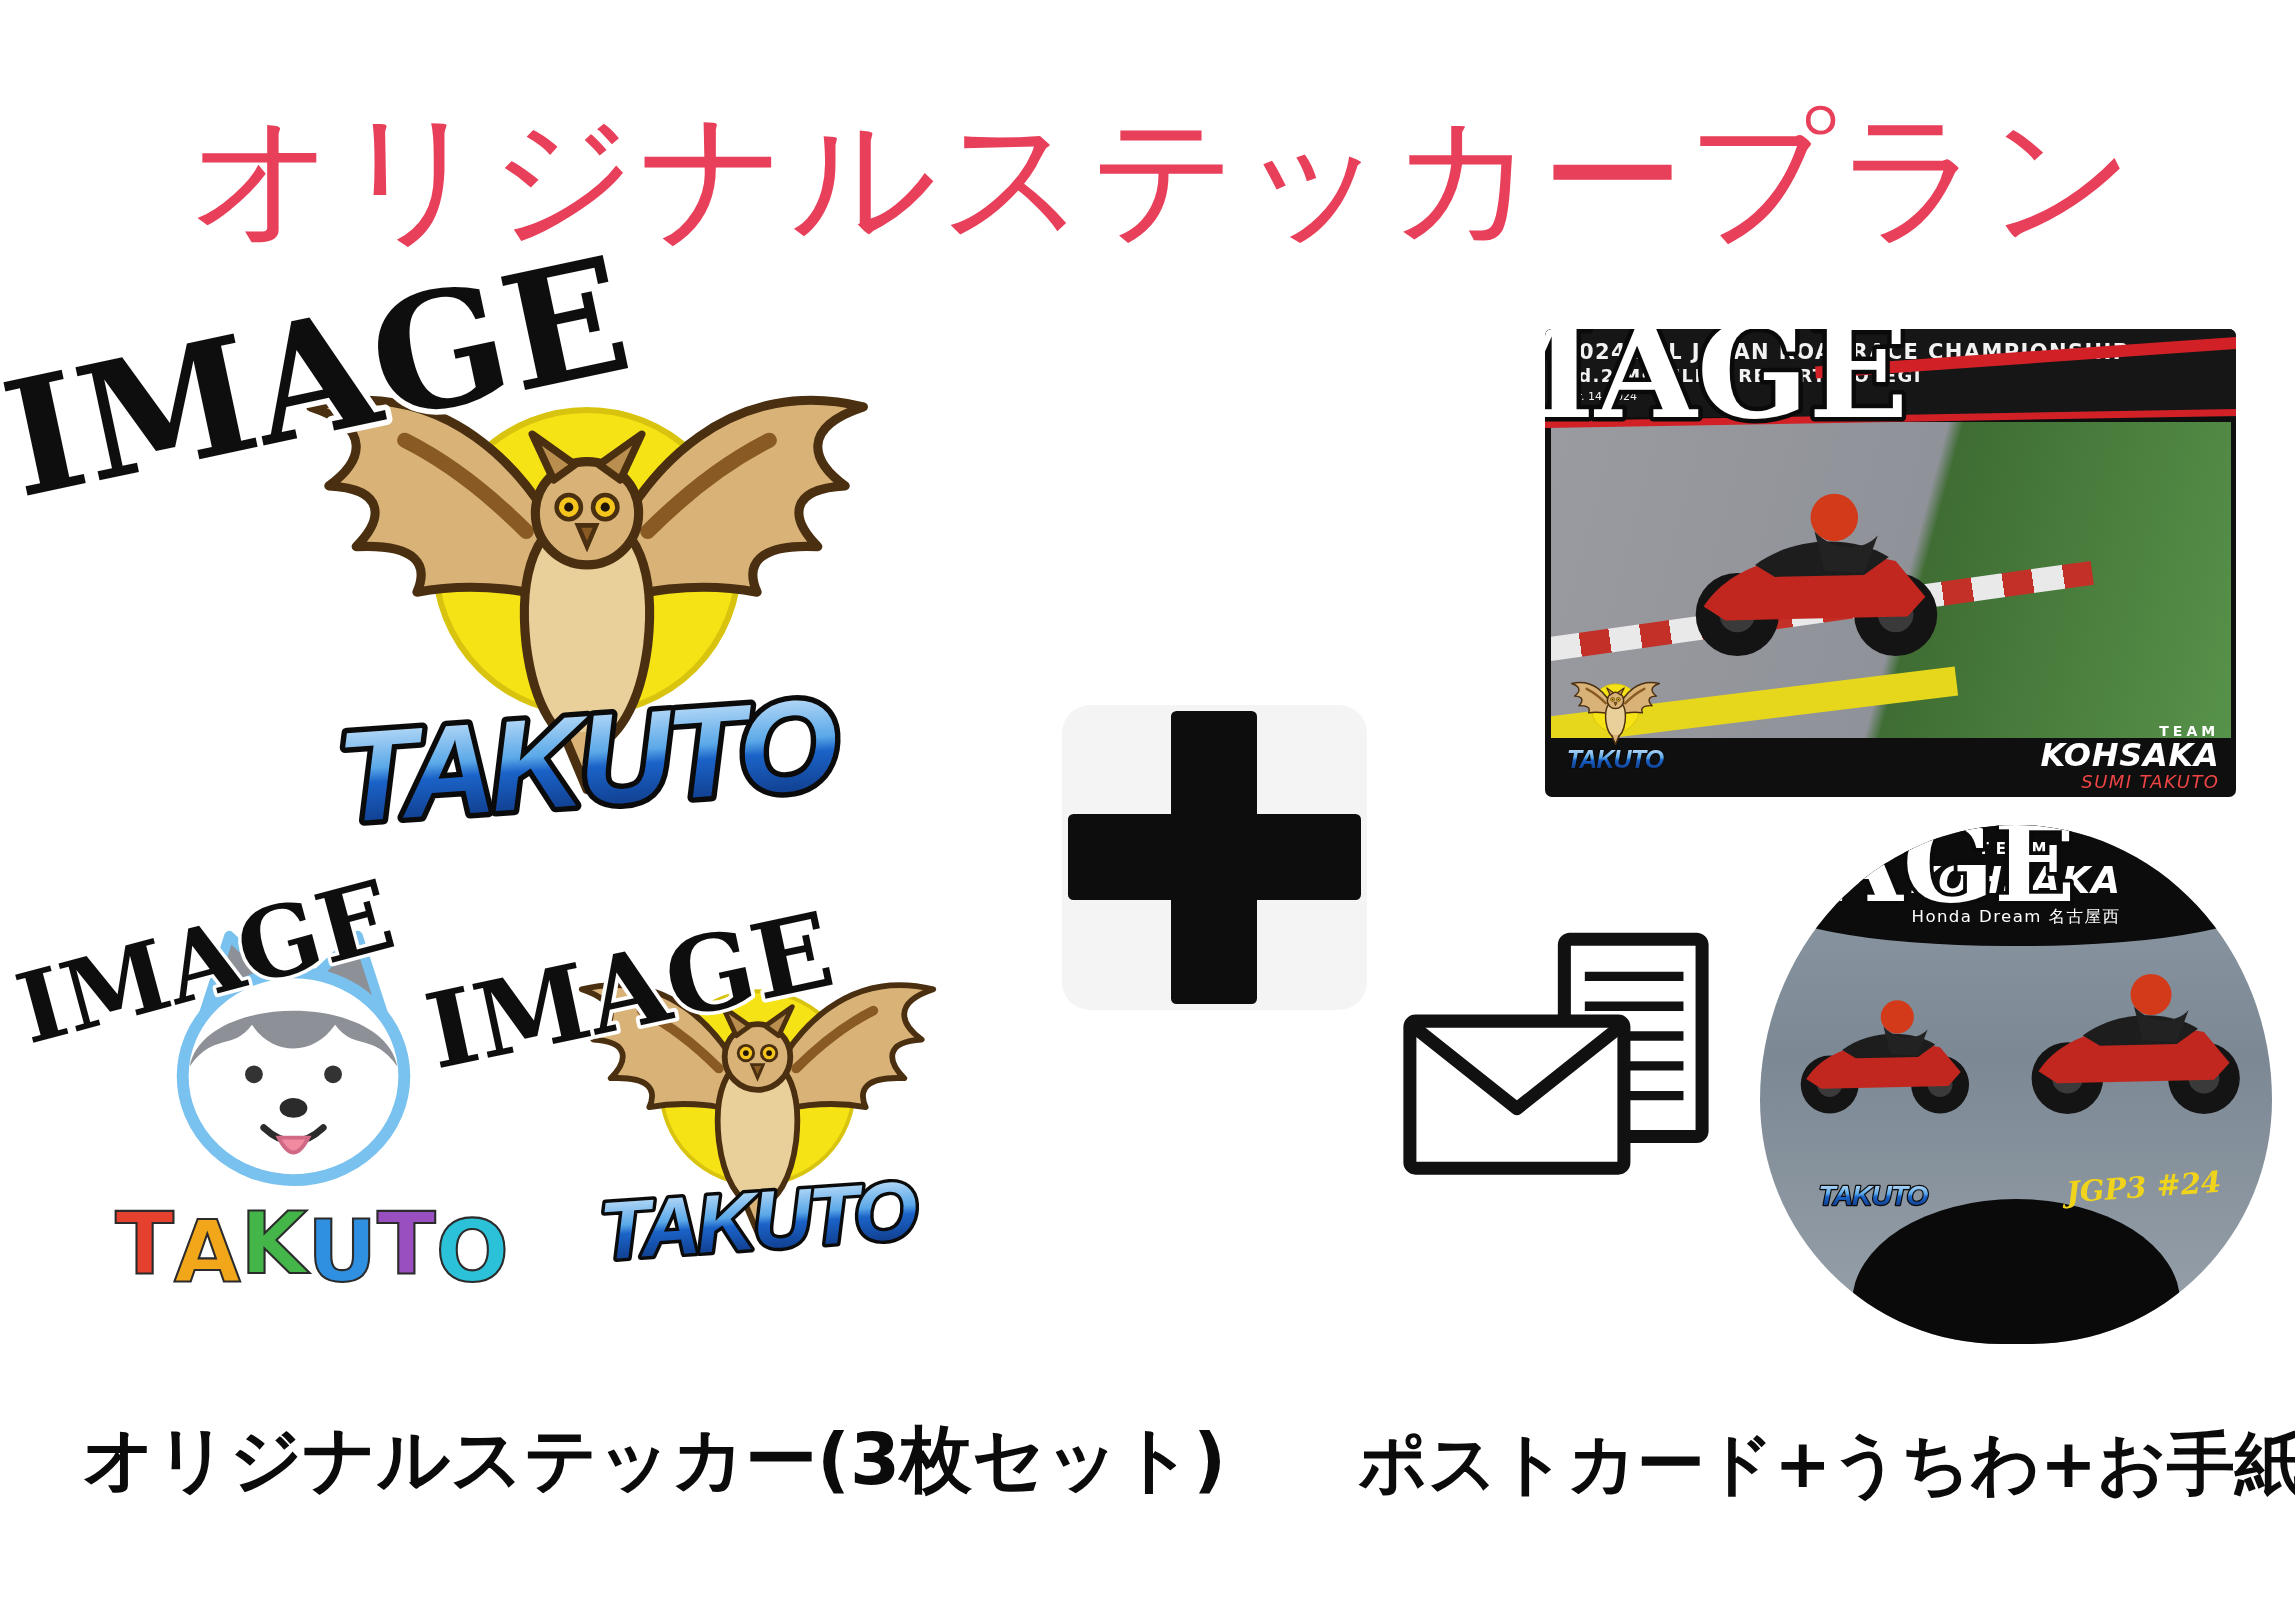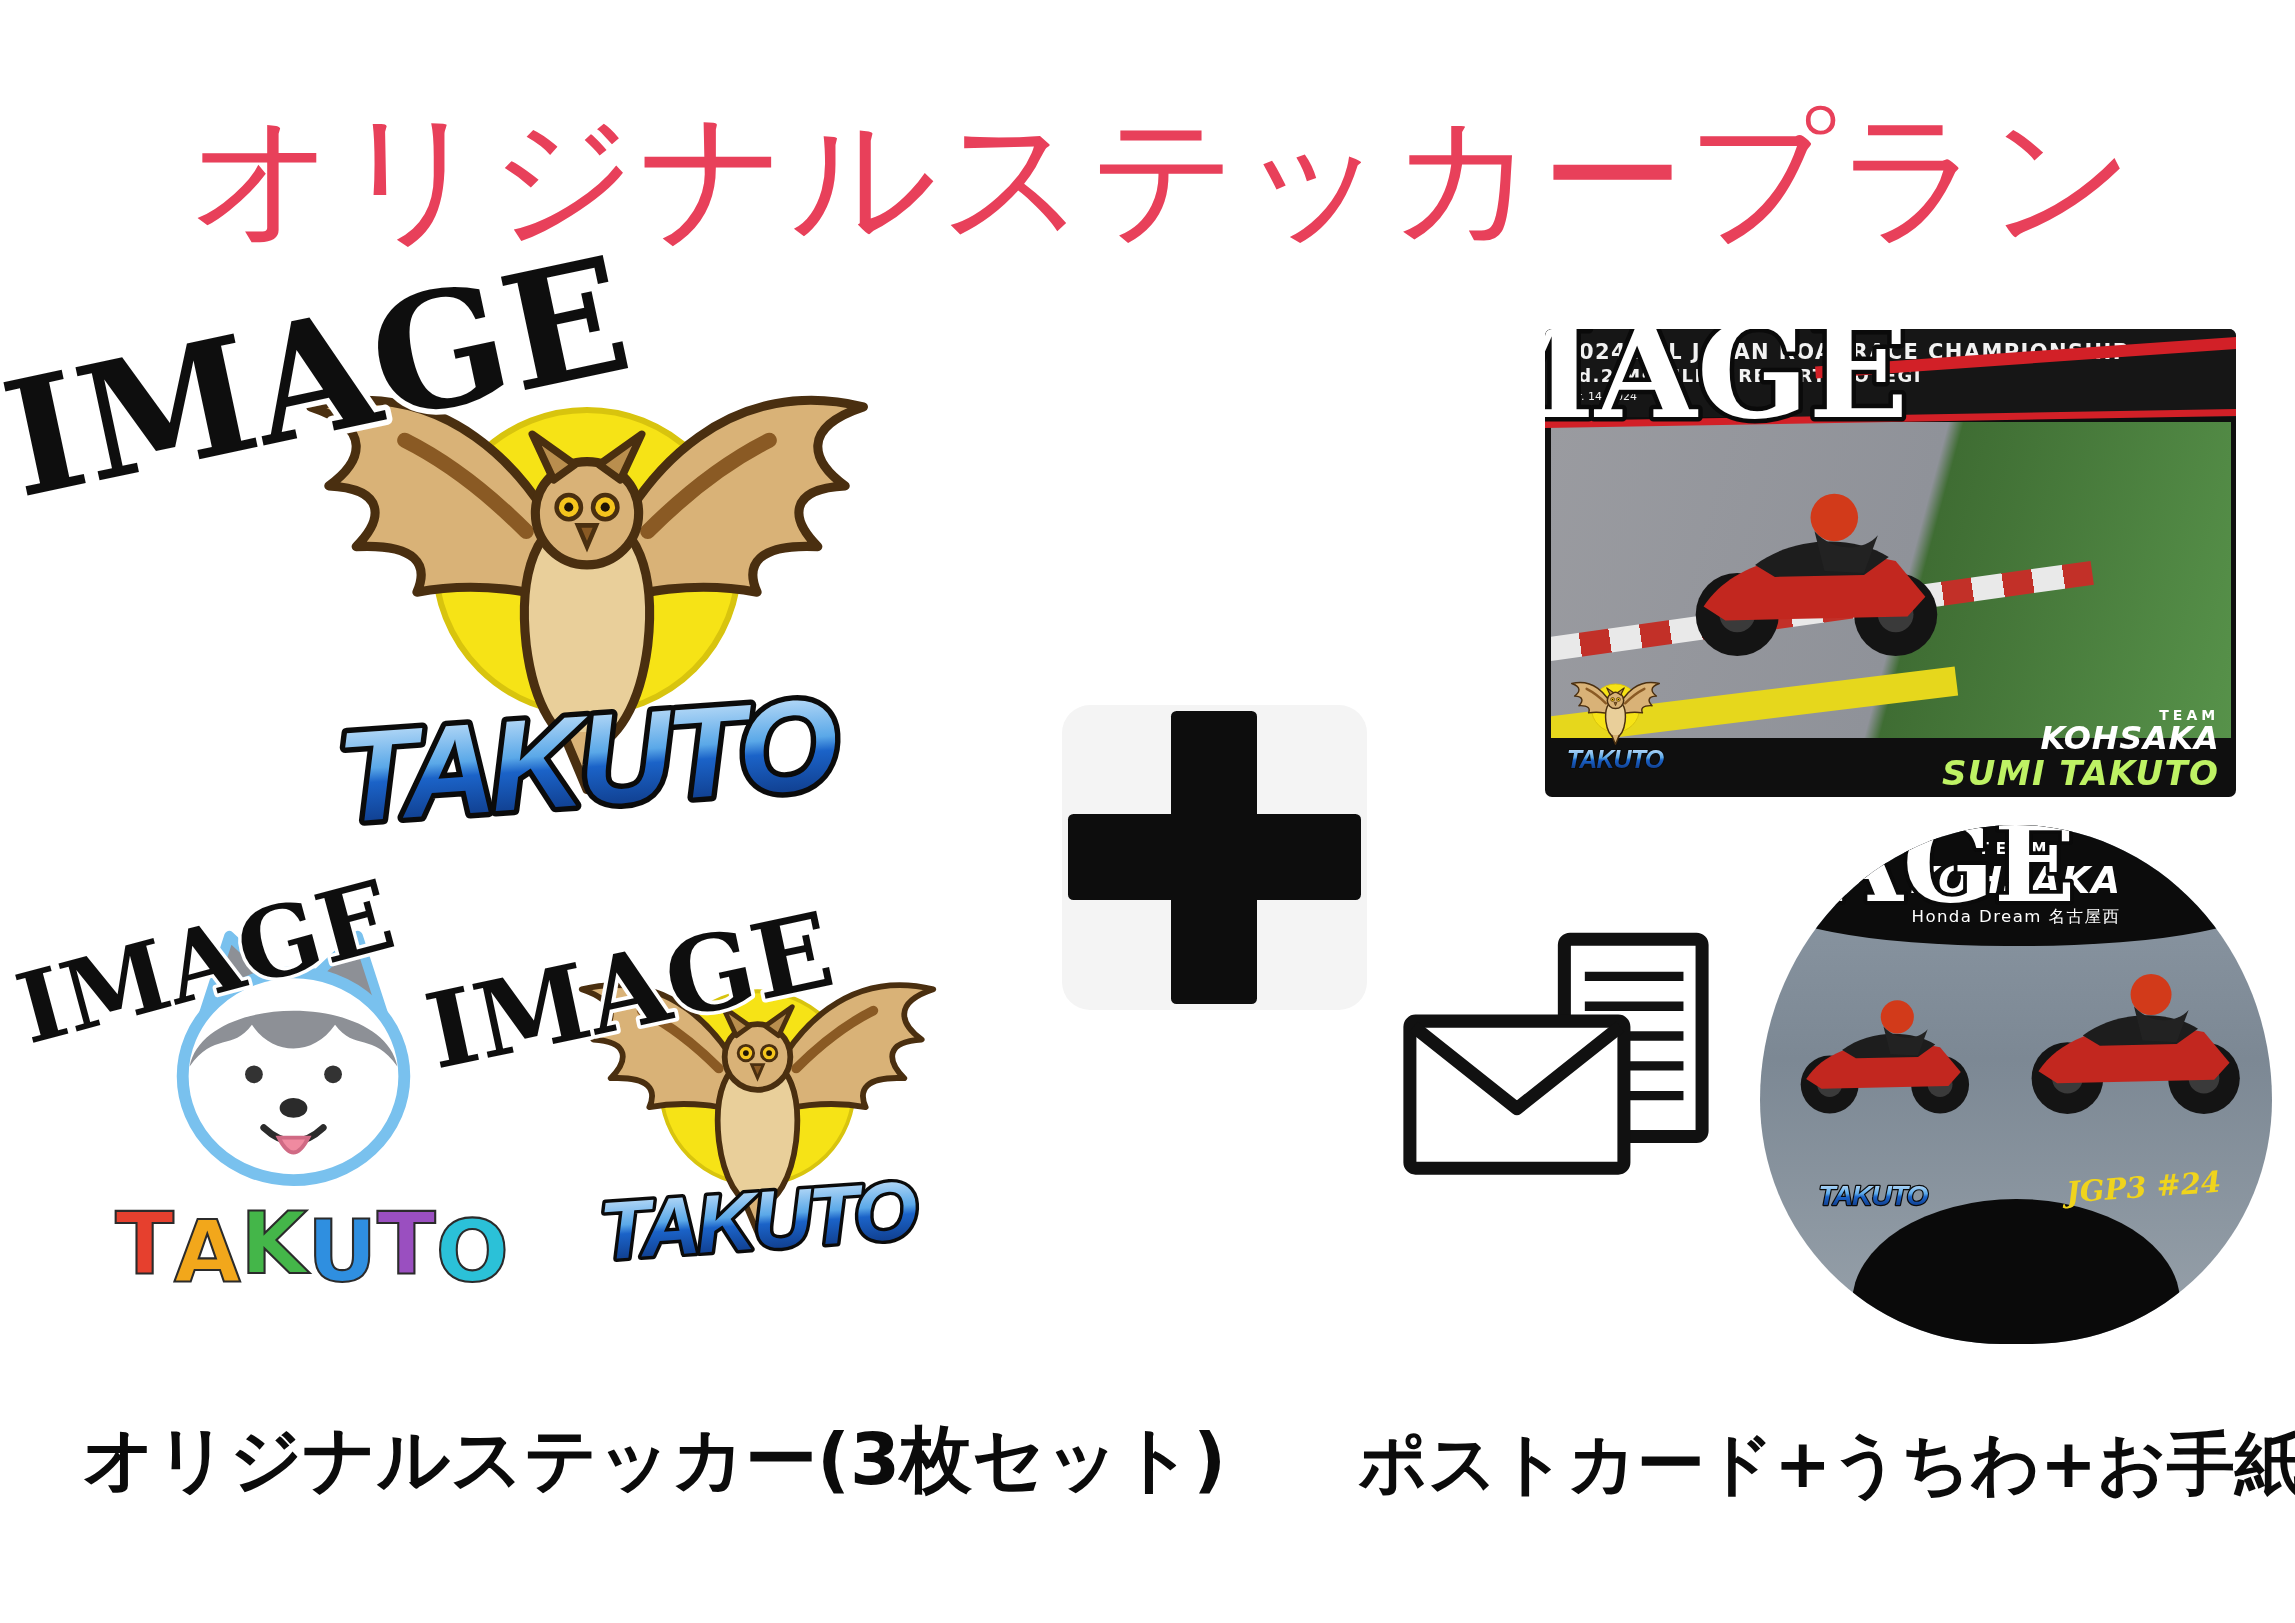--- a/index.html
+++ b/index.html
@@ -115,21 +115,21 @@
   }
   .pc-minilogo{position:absolute;left:15px;bottom:1.4px;width:110px;height:124px;z-index:5;}
   .pc-minilogo .owl-art{position:absolute;left:7px;top:0;width:97px;height:77px;}
   .pc-minilogo .takuto-logo{left:0;top:72px;width:110px;height:32px;}
   .pc-team{
     position:absolute;right:16.6px;bottom:5.5px;text-align:right;z-index:5;
     color:#ffffff;line-height:1.05;
   }
   .pc-team-label{font-size:14px;letter-spacing:4.1px;font-weight:bold;}
   .pc-team-name{font-size:32px;font-weight:bold;font-style:italic;letter-spacing:0.7px;}
-  .pc-rider{font-size:34px;font-weight:bold;font-style:italic;color:#bef264;letter-spacing:1.4px;}
+  .pc-rider{font-size:18px;font-weight:normal;font-style:italic;color:#ef4444;letter-spacing:1.4px;}
   
   .letter-icon{position:absolute;left:1395px;top:928px;width:335px;height:283px;}
   
   .fan{
     position:absolute;left:1760px;top:825px;width:512px;height:519px;
     border-radius:50% 50% 47% 47% / 53% 53% 47% 47%;
     background:linear-gradient(180deg,#8e9aa6 0%,#7c8894 45%,#98a2ab 100%);
     overflow:hidden;
   }
   .fan-band{

